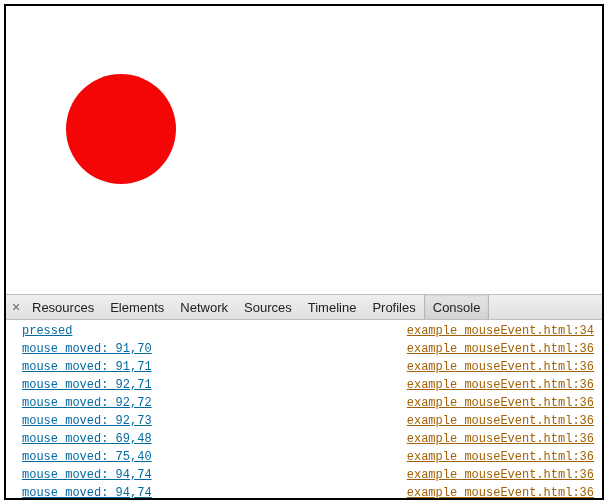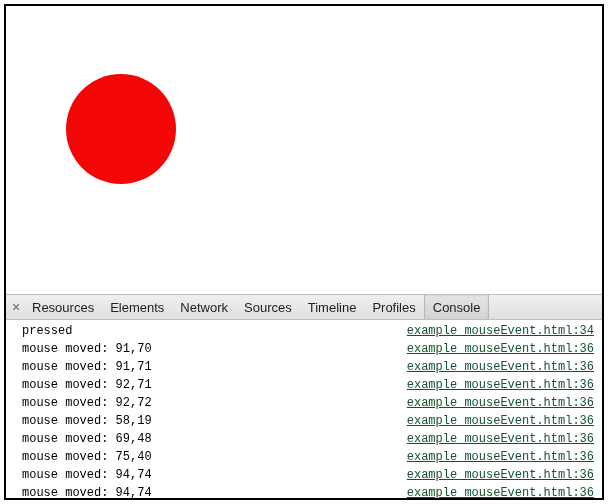--- a/index.html
+++ b/index.html
@@ -84,24 +84,25 @@
     padding: 2px 6px 0 16px;
   }
   .log-row {
     display: flex;
     justify-content: space-between;
     align-items: baseline;
     white-space: nowrap;
     height: 18px;
   }
   .log-msg {
-    color: #000000;
+    color: #0369a1;
+    text-decoration: underline;
   }
   .log-src {
-    color: #14532d;
+    color: #a16207;
     text-decoration: underline;
     cursor: pointer;
     padding-right: 2px;
   }
 </style>
 </head>
 <body>
 
 <div class="outer">
 
@@ -154,21 +155,21 @@
           </div>
           <div class="log-row">
             <span class="log-msg">mouse moved: 92,71</span>
             <span class="log-src">example mouseEvent.html:36</span>
           </div>
           <div class="log-row">
             <span class="log-msg">mouse moved: 92,72</span>
             <span class="log-src">example mouseEvent.html:36</span>
           </div>
           <div class="log-row">
-            <span class="log-msg">mouse moved: 58,19</span>
+            <span class="log-msg">mouse moved: 92,73</span>
             <span class="log-src">example mouseEvent.html:36</span>
           </div>
           <div class="log-row">
             <span class="log-msg">mouse moved: 69,48</span>
             <span class="log-src">example mouseEvent.html:36</span>
           </div>
           <div class="log-row">
             <span class="log-msg">mouse moved: 75,40</span>
             <span class="log-src">example mouseEvent.html:36</span>
           </div>

